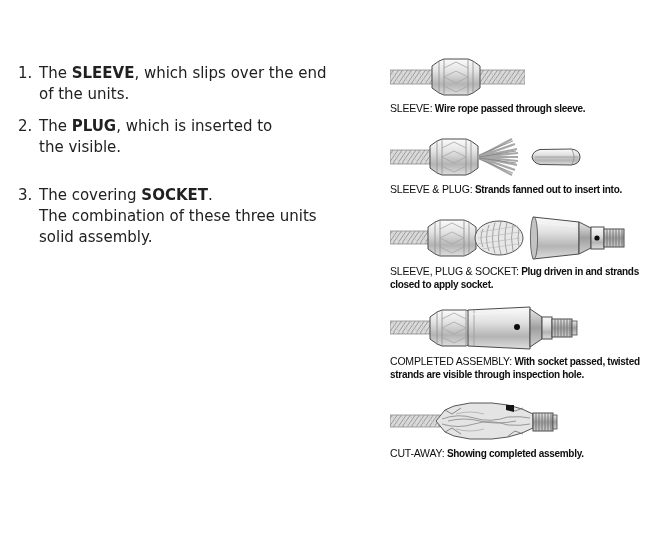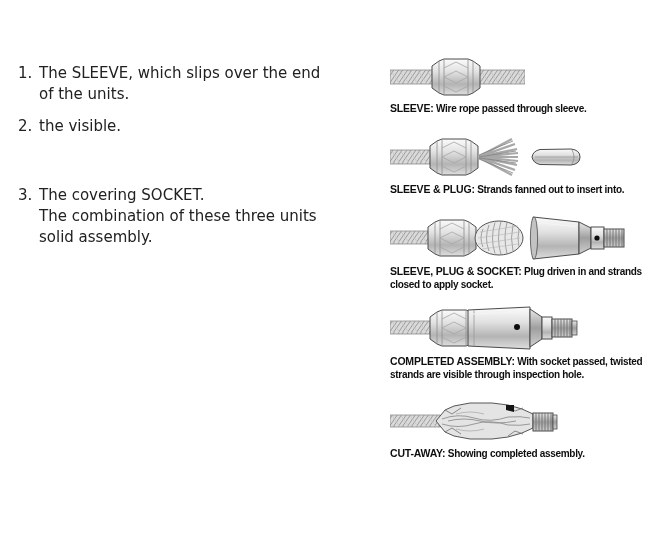--- a/index.html
+++ b/index.html
@@ -6,30 +6,30 @@
   html,body { background:#ffffff; }
   .page {
     position:relative; width:650px; height:536px; background:#ffffff;
     font-family:"DejaVu Sans", sans-serif; overflow:hidden;
   }
   
   .item { position:absolute; left:18px; color:#212121; font-size:15px; line-height:21px; }
   .num  { position:absolute; left:0; top:0; }
   .itext { margin-left:21px; }
   .itext .tline { white-space:nowrap; }
-  .itext b { font-weight:normal; }
+  .itext b { font-weight:bold; }
   
   .fig { position:absolute; left:390px; width:262px; }
   .fig svg { display:block; }
   .figcap {
     margin-top:3px; font-family:"Liberation Sans", sans-serif;
     font-size:10px; line-height:12.5px; font-weight:700;
     color:#0e0e0e; letter-spacing:-0.3px;
   }
-  .figcap .lead { font-size:10.5px; font-weight:700; letter-spacing:-0.2px; }
+  .figcap .lead { font-size:10.5px; font-weight:400; letter-spacing:-0.2px; }
   .defs-holder { position:absolute; width:0; height:0; overflow:hidden; }
 </style>
 </head>
 <body>
 
 <div class="page">
 
   <svg class="defs-holder" aria-hidden="true">
     <defs>
       <linearGradient id="metal" x1="0" y1="0" x2="0" y2="1">
@@ -63,20 +63,21 @@
   <div class="item" style="top:63px">
     <span class="num">1.</span>
     <div class="itext">
         <div class="tline"><span>The </span><b>SLEEVE</b><span>, which slips over the end</span></div>
         <div class="tline"><span>of the units.</span></div>
       </div>
   </div>
   <div class="item" style="top:116px">
     <span class="num">2.</span>
     <div class="itext">
+        <div class="tline"><span>The </span><b>PLUG</b><span>, which is inserted to</span></div>
         <div class="tline"><span>the visible.</span></div>
       </div>
   </div>
   <div class="item" style="top:185px">
     <span class="num">3.</span>
     <div class="itext">
         <div class="tline"><span>The covering </span><b>SOCKET</b><span>.</span></div>
         <div class="tline"><span>The combination of these three units</span></div>
         <div class="tline"><span>solid assembly.</span></div>
       </div>

